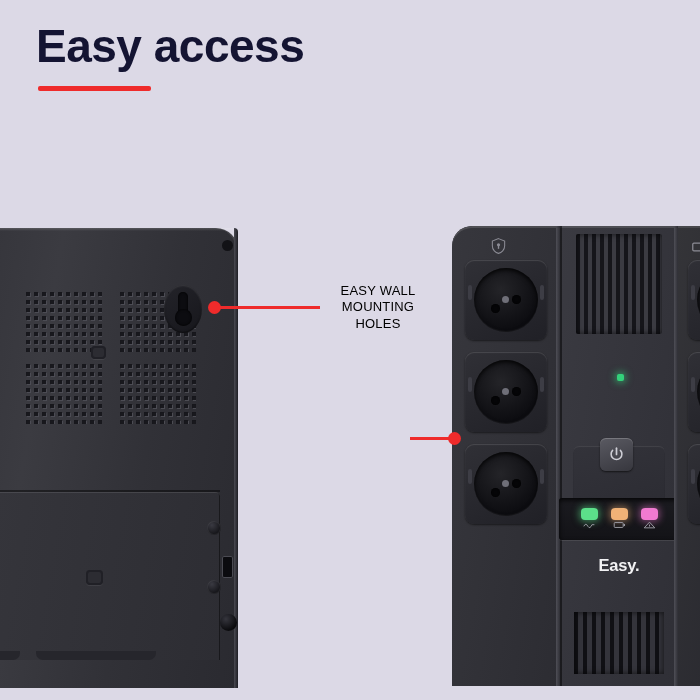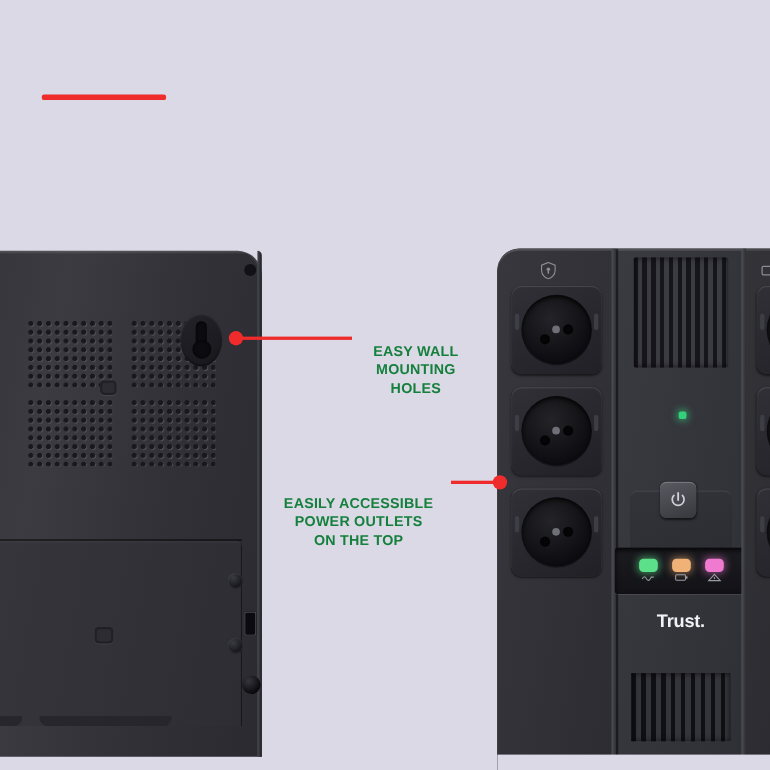--- a/index.html
+++ b/index.html
@@ -242,33 +242,34 @@
     position:absolute;left:14px;top:386px;width:90px;height:62px;
     background:repeating-linear-gradient(90deg,
       #101014 0px,#101014 4px,#34343b 4px,#34343b 9px);
     box-shadow:inset 0 0 6px rgba(0,0,0,.7);
   }
   .rbottom{
     position:absolute;left:0;right:0;bottom:0;height:14px;background:#dcd9e6;
   }
 
   
-  .callout{position:absolute;color:#15803d;font-weight:bold;margin-top:29px;}
+  .callout{position:absolute;color:#000000;font-weight:normal;}
   .callout .txt{
     font-size:13px;line-height:1.26;text-align:center;letter-spacing:.2px;
     white-space:pre-line;
   }
   .leader{position:absolute;height:3px;background:#ef2b2b;}
   .dot{position:absolute;width:13px;height:13px;border-radius:50%;background:#ef2b2b;}
 </style>
 </head>
 <body>
 
 <div class="stage">
 
+  <div class="title">Easy access</div>
   <div class="rule"></div>
 
   <div class="dev-left">
     <div class="topline"></div>
     <div class="edge"></div>
 
     <div class="dots hl" style="left:58px;top:62px;width:78px;height:62px;"></div>
     <div class="dots" style="left:58px;top:62px;width:78px;height:62px;"></div>
     <div class="dots hl" style="left:152px;top:62px;width:78px;height:62px;"></div>
     <div class="dots" style="left:152px;top:62px;width:78px;height:62px;"></div>
@@ -410,21 +411,21 @@
           <div class="lamp" style="background:#f07ad0;box-shadow:0 0 7px 2px rgba(240,122,208,.45);"></div>
           <div class="gly">
             <svg viewBox="0 0 16 9" width="13" height="8">
               <path d="M8 1 L14.5 8 L1.5 8 Z" fill="none" stroke="#9a9aa2" stroke-width="1.2"></path>
               <rect x="7.4" y="4" width="1.2" height="2.4" fill="#9a9aa2"></rect>
             </svg>
           </div>
         </div>
       </div>
 
-      <div class="brand">Trust.</div>
+      <div class="brand">Easy.</div>
       <div class="fins"></div>
     </div>
 
     <div class="divider" style="left:222px;"></div>
 
     <div class="col col-right">
       <div class="batt" style="left:14px;top:12px;">
         <svg viewBox="0 0 22 12" width="17" height="10">
           <rect x="1" y="1" width="17" height="10" rx="1.5" fill="none" stroke="#8c8c95" stroke-width="1.6"></rect>
           <rect x="18.5" y="4" width="2.6" height="4" fill="#8c8c95"></rect>
@@ -448,21 +449,16 @@
   </div>
 
   <div class="dot" style="left:208px;top:301px;"></div>
   <div class="leader" style="left:218px;top:306px;width:102px;"></div>
   <div class="callout" style="left:320px;top:283px;width:116px;">
     <div class="txt">EASY WALL
 MOUNTING
 HOLES</div>
   </div>
 
-  <div class="callout" style="left:248px;top:421px;width:156px;">
-    <div class="txt">EASILY ACCESSIBLE
-POWER OUTLETS
-ON THE TOP</div>
-  </div>
   <div class="leader" style="left:410px;top:437px;width:44px;"></div>
   <div class="dot" style="left:448px;top:432px;"></div>
 
 </div>
 
 </body></html>

